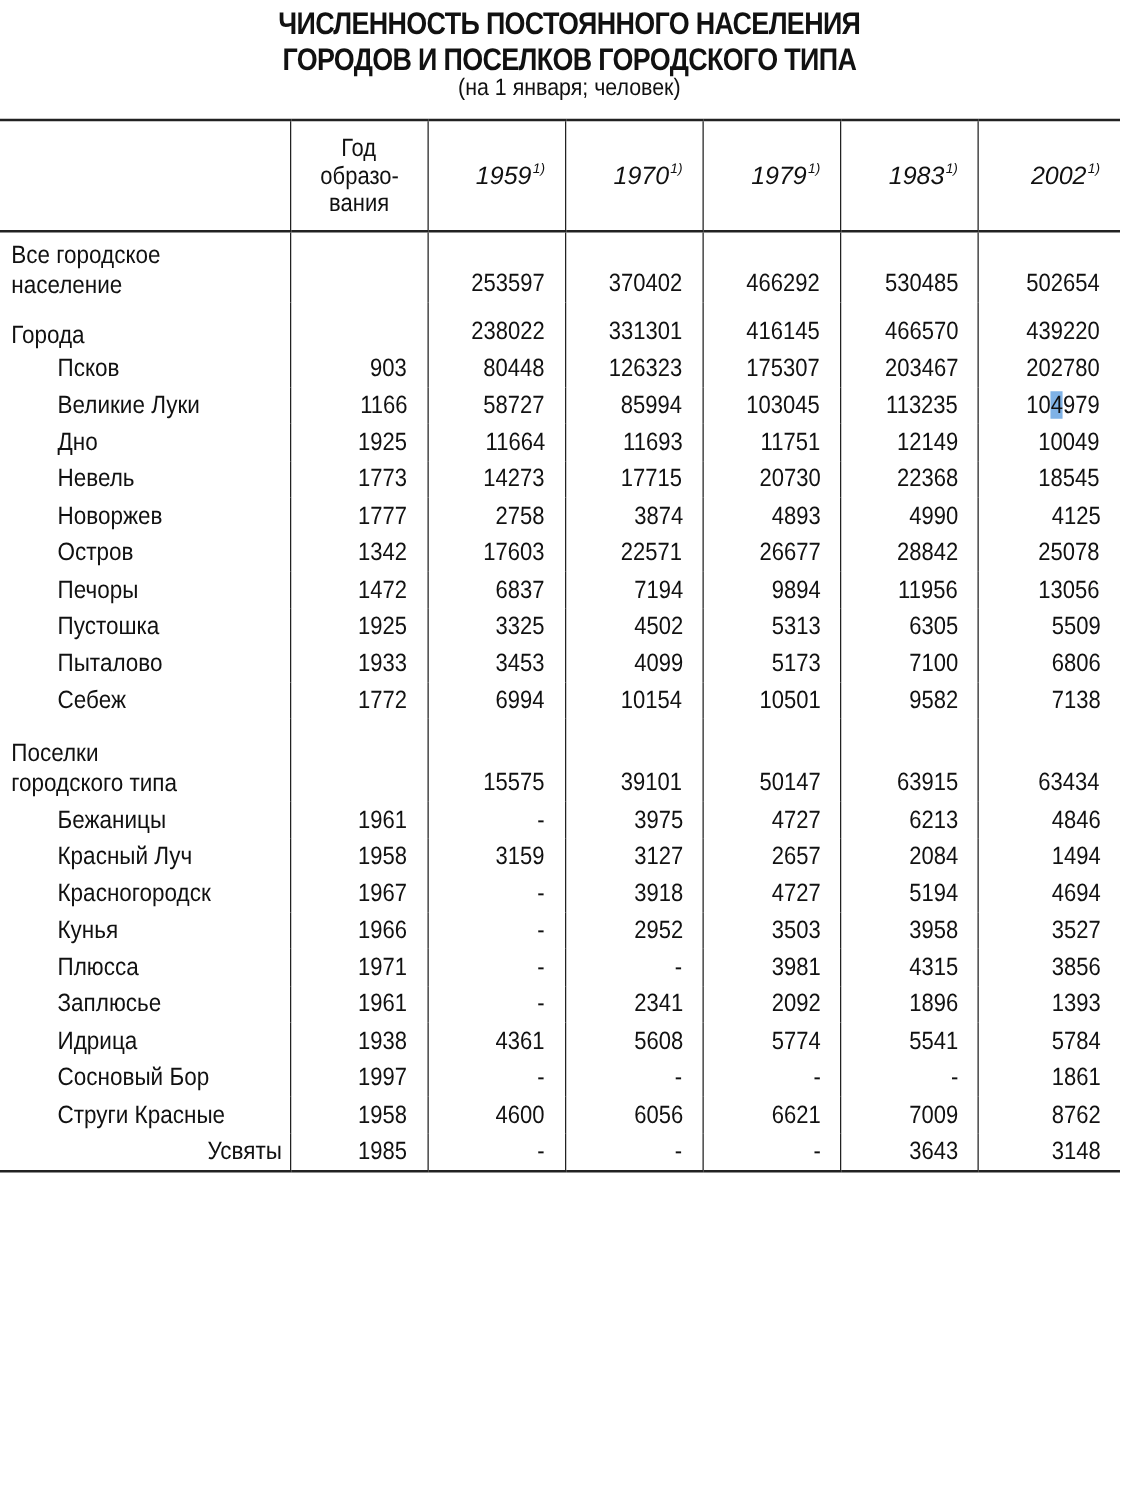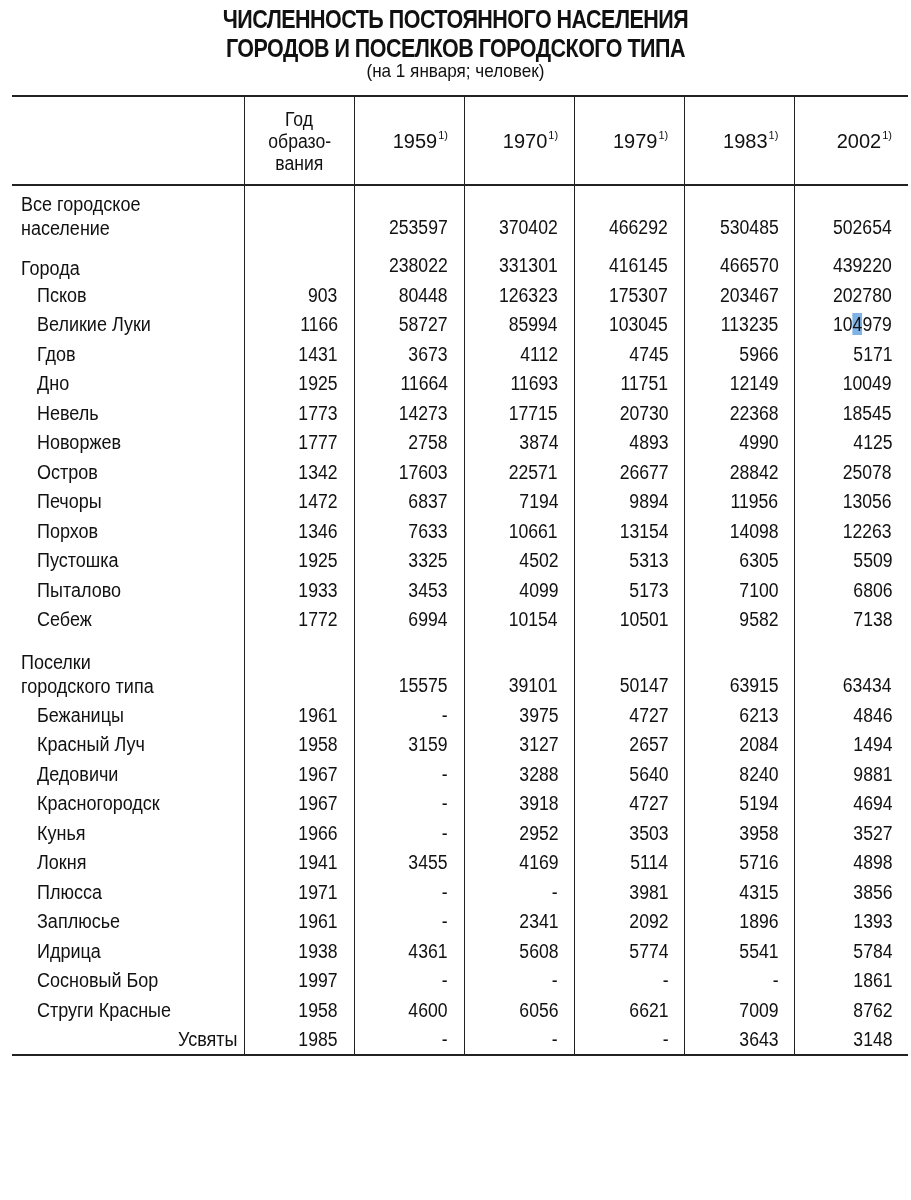--- a/index.html
+++ b/index.html
@@ -15,45 +15,45 @@
       transform: scaleX(0.86); transform-origin: 455px 0;
     }
     .title.l1 { top: 4px; }
     .title.l2 { top: 33px; }
     .subtitle {
       position: absolute; left: 0; width: 911px; top: 60px; text-align: center;
       font-size: 19px; line-height: 22px;
       transform: scaleX(0.9); transform-origin: 455px 0;
     }
     .tbl {
-      position: absolute; left: 12px; top: 95px; width: 896px;
+      position: absolute; left: 0; top: 95px; width: 896px;
       border-collapse: collapse; table-layout: fixed;
       font-size: 20px;
     }
     .tbl col.c0 { width: 232px; }
     .tbl col.c1 { width: 110px; }
     .tbl col.cy { width: 110px; }
     .tbl col.c6 { width: 113px; }
     .tbl thead th {
       border-top: 2px solid #222; border-bottom: 2px solid #222;
       font-weight: normal; height: 87px; padding: 0;
       vertical-align: middle;
     }
     .tbl th + th, .tbl td + td { border-left: 1.5px solid #222; }
     .tbl th.h-found { text-align: center; line-height: 22px; font-size: 20px; }
-    .tbl th.h-year { text-align: right; padding-right: 16px; font-size: 20px; }
+    .tbl th.h-year { text-align: right; padding-right: 16px; font-size: 20px; font-style: italic; }
     .tbl th.h-year sup { font-size: 11px; vertical-align: 9px; margin-left: 1px; }
     .tbl td {
       padding: 0; height: 29.5px; line-height: 29px; vertical-align: bottom;
       white-space: nowrap;
     }
     .tbl td.num { text-align: right; padding-right: 16px; }
     .tbl td.name { padding-left: 9px; text-decoration: underline; }
     .tbl tr.group td.name { padding-left: 9px; line-height: 24px; }
-    .tbl tr.sub td.name { padding-left: 25px; }
+    .tbl tr.sub td.name { padding-left: 46px; }
     .tbl tr.twoline td { height: 54px; }
     .tbl tr.twoline td.name { line-height: 24px; padding-bottom: 2px; }
     .tbl tr.twoline td.num { padding-bottom: 1px; line-height: 27px; margin-top: 44px; }
     .tbl tbody tr.last td { border-bottom: 2px solid #222; text-align: right; }
     .hl { background: #7fb2e6; color: #111; }
     .narrow { display: inline-block; transform: scaleX(0.88); transform-origin: right center; }
     .narrowL { display: inline-block; transform: scaleX(0.9); transform-origin: left center; }
   </style>
 </head>
 <body>
@@ -122,29 +122,20 @@
       <tr class="sub">
         <td class="name"><span class="narrowL">Великие Луки</span></td>
         <td class="num"><span class="narrow">1166</span></td>
         <td class="num"><span class="narrow">58727</span></td>
         <td class="num"><span class="narrow">85994</span></td>
         <td class="num"><span class="narrow">103045</span></td>
         <td class="num"><span class="narrow">113235</span></td>
         <td class="num"><span class="narrow">10<span class="hl">4</span>979</span></td>
       </tr>
       <tr class="sub">
-        <td class="name"><span class="narrowL">Гдов</span></td>
-        <td class="num"><span class="narrow">1431</span></td>
-        <td class="num"><span class="narrow">3673</span></td>
-        <td class="num"><span class="narrow">4112</span></td>
-        <td class="num"><span class="narrow">4745</span></td>
-        <td class="num"><span class="narrow">5966</span></td>
-        <td class="num"><span class="narrow">5171</span></td>
-      </tr>
-      <tr class="sub">
         <td class="name"><span class="narrowL">Дно</span></td>
         <td class="num"><span class="narrow">1925</span></td>
         <td class="num"><span class="narrow">11664</span></td>
         <td class="num"><span class="narrow">11693</span></td>
         <td class="num"><span class="narrow">11751</span></td>
         <td class="num"><span class="narrow">12149</span></td>
         <td class="num"><span class="narrow">10049</span></td>
       </tr>
       <tr class="sub">
         <td class="name"><span class="narrowL">Невель</span></td>
@@ -174,29 +165,20 @@
         <td class="num"><span class="narrow">25078</span></td>
       </tr>
       <tr class="sub">
         <td class="name"><span class="narrowL">Печоры</span></td>
         <td class="num"><span class="narrow">1472</span></td>
         <td class="num"><span class="narrow">6837</span></td>
         <td class="num"><span class="narrow">7194</span></td>
         <td class="num"><span class="narrow">9894</span></td>
         <td class="num"><span class="narrow">11956</span></td>
         <td class="num"><span class="narrow">13056</span></td>
-      </tr>
-      <tr class="sub">
-        <td class="name"><span class="narrowL">Порхов</span></td>
-        <td class="num"><span class="narrow">1346</span></td>
-        <td class="num"><span class="narrow">7633</span></td>
-        <td class="num"><span class="narrow">10661</span></td>
-        <td class="num"><span class="narrow">13154</span></td>
-        <td class="num"><span class="narrow">14098</span></td>
-        <td class="num"><span class="narrow">12263</span></td>
       </tr>
       <tr class="sub">
         <td class="name"><span class="narrowL">Пустошка</span></td>
         <td class="num"><span class="narrow">1925</span></td>
         <td class="num"><span class="narrow">3325</span></td>
         <td class="num"><span class="narrow">4502</span></td>
         <td class="num"><span class="narrow">5313</span></td>
         <td class="num"><span class="narrow">6305</span></td>
         <td class="num"><span class="narrow">5509</span></td>
       </tr>
@@ -242,54 +224,36 @@
       <tr class="sub">
         <td class="name"><span class="narrowL">Красный Луч</span></td>
         <td class="num"><span class="narrow">1958</span></td>
         <td class="num"><span class="narrow">3159</span></td>
         <td class="num"><span class="narrow">3127</span></td>
         <td class="num"><span class="narrow">2657</span></td>
         <td class="num"><span class="narrow">2084</span></td>
         <td class="num"><span class="narrow">1494</span></td>
       </tr>
       <tr class="sub">
-        <td class="name"><span class="narrowL">Дедовичи</span></td>
-        <td class="num"><span class="narrow">1967</span></td>
-        <td class="num"><span class="narrow">-</span></td>
-        <td class="num"><span class="narrow">3288</span></td>
-        <td class="num"><span class="narrow">5640</span></td>
-        <td class="num"><span class="narrow">8240</span></td>
-        <td class="num"><span class="narrow">9881</span></td>
-      </tr>
-      <tr class="sub">
         <td class="name"><span class="narrowL">Красногородск</span></td>
         <td class="num"><span class="narrow">1967</span></td>
         <td class="num"><span class="narrow">-</span></td>
         <td class="num"><span class="narrow">3918</span></td>
         <td class="num"><span class="narrow">4727</span></td>
         <td class="num"><span class="narrow">5194</span></td>
         <td class="num"><span class="narrow">4694</span></td>
       </tr>
       <tr class="sub">
         <td class="name"><span class="narrowL">Кунья</span></td>
         <td class="num"><span class="narrow">1966</span></td>
         <td class="num"><span class="narrow">-</span></td>
         <td class="num"><span class="narrow">2952</span></td>
         <td class="num"><span class="narrow">3503</span></td>
         <td class="num"><span class="narrow">3958</span></td>
         <td class="num"><span class="narrow">3527</span></td>
-      </tr>
-      <tr class="sub">
-        <td class="name"><span class="narrowL">Локня</span></td>
-        <td class="num"><span class="narrow">1941</span></td>
-        <td class="num"><span class="narrow">3455</span></td>
-        <td class="num"><span class="narrow">4169</span></td>
-        <td class="num"><span class="narrow">5114</span></td>
-        <td class="num"><span class="narrow">5716</span></td>
-        <td class="num"><span class="narrow">4898</span></td>
       </tr>
       <tr class="sub">
         <td class="name"><span class="narrowL">Плюсса</span></td>
         <td class="num"><span class="narrow">1971</span></td>
         <td class="num"><span class="narrow">-</span></td>
         <td class="num"><span class="narrow">-</span></td>
         <td class="num"><span class="narrow">3981</span></td>
         <td class="num"><span class="narrow">4315</span></td>
         <td class="num"><span class="narrow">3856</span></td>
       </tr>

